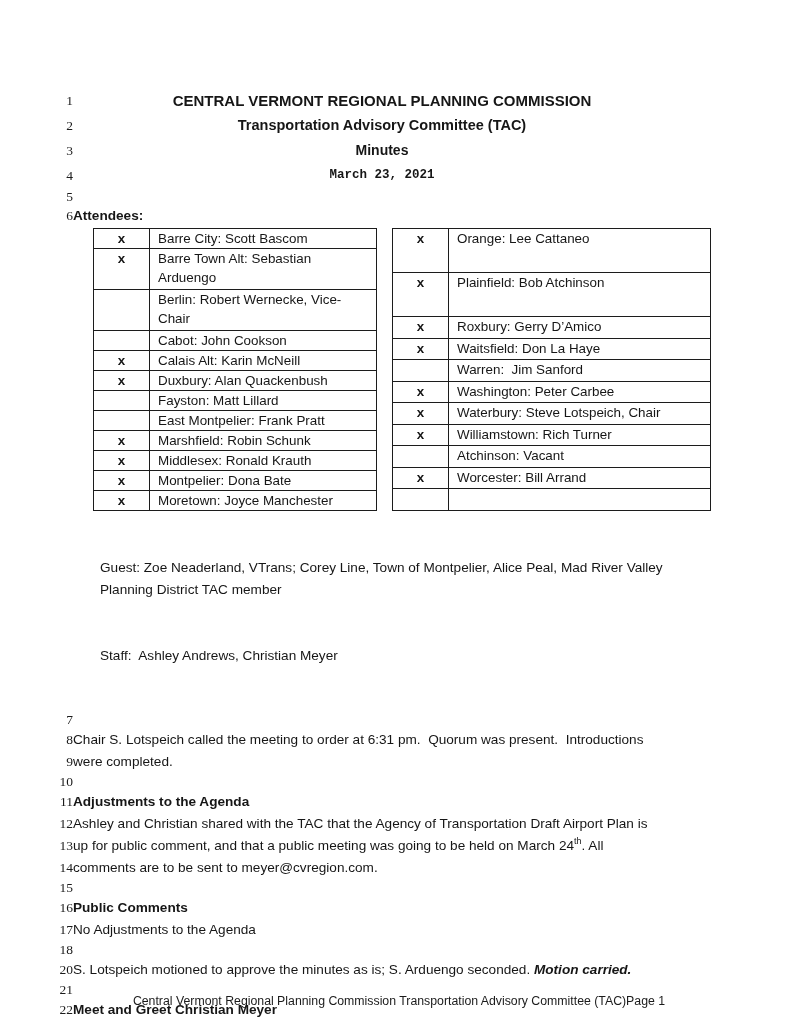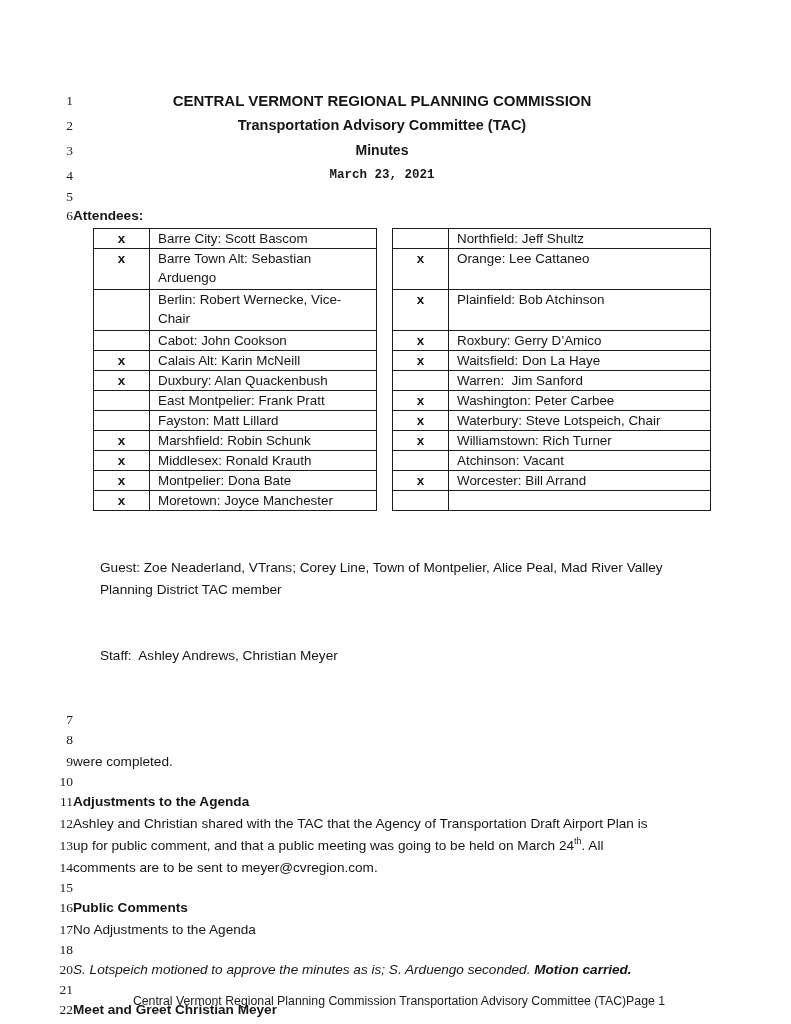--- a/index.html
+++ b/index.html
@@ -13,21 +13,21 @@
     flex:none;width:73px;text-align:right;
     font-family:"Liberation Serif",serif;font-size:13.5px;color:#1b1b1b;
   }
   .ln .content{flex:1;max-width:618px;white-space:pre-wrap;}
   .ln.title-row{height:25px;line-height:25px;}
   .ln.short{height:17px;line-height:17px;}
   .ln.h21{height:21px;line-height:21px;}
   .ln.blank{height:18px;line-height:18px;}
   .center{text-align:center;}
   .b{font-weight:bold;}
-  .i{font-style:italic;}
+  .i{}
   .bi{font-weight:bold;font-style:italic;}
   .title-main{font-size:15px;}
   .title-sub{font-size:14.5px;}
   .title-minutes{font-size:14px;}
   .title-date{font-size:12.5px;font-family:Liberation Mono, monospace;}
   .tables{display:flex;gap:15px;margin:2px 0 2px 93px;}
   table.tbl{border-collapse:collapse;table-layout:fixed;}
   table.tbl-left{width:284px;}
   table.tbl-right{width:319px;}
   .tbl td{
@@ -103,25 +103,25 @@
             <tr>
               <td class="mark">x</td>
               <td class="name">Calais Alt: Karin McNeill</td>
             </tr>
             <tr>
               <td class="mark">x</td>
               <td class="name">Duxbury: Alan Quackenbush</td>
             </tr>
             <tr>
               <td class="mark"></td>
+              <td class="name">Fayston: Matt Lillard</td>
+            </tr>
+            <tr>
+              <td class="mark"></td>
               <td class="name">East Montpelier: Frank Pratt</td>
-            </tr>
-            <tr>
-              <td class="mark"></td>
-              <td class="name">Fayston: Matt Lillard</td>
             </tr>
             <tr>
               <td class="mark">x</td>
               <td class="name">Marshfield: Robin Schunk</td>
             </tr>
             <tr>
               <td class="mark">x</td>
               <td class="name">Middlesex: Ronald Krauth</td>
             </tr>
             <tr>
@@ -129,24 +129,20 @@
               <td class="name">Montpelier: Dona Bate</td>
             </tr>
             <tr>
               <td class="mark">x</td>
               <td class="name">Moretown: Joyce Manchester</td>
             </tr>
         </tbody>
       </table>
       <table class="tbl tbl-right">
         <tbody>
-          <tr>
-              <td class="mark"></td>
-              <td class="name">Northfield: Jeff Shultz</td>
-            </tr>
             <tr class="tall">
               <td class="mark">x</td>
               <td class="name">Orange: Lee Cattaneo</td>
             </tr>
             <tr class="tall">
               <td class="mark">x</td>
               <td class="name">Plainfield: Bob Atchinson</td>
             </tr>
             <tr>
               <td class="mark">x</td>
@@ -192,20 +188,21 @@
       <div>Guest: Zoe Neaderland, VTrans; Corey Line, Town of Montpelier, Alice Peal, Mad River Valley Planning District TAC member</div>
       <div>Staff:  Ashley Andrews, Christian Meyer</div>
     </div>
 
     <div class="ln blank">
       <span class="num">7</span>
       <span class="content"></span>
     </div>
     <div class="ln">
       <span class="num">8</span>
+      <span class="content">Chair S. Lotspeich called the meeting to order at 6:31 pm.  Quorum was present.  Introductions</span>
     </div>
     <div class="ln">
       <span class="num">9</span>
       <span class="content">were completed.</span>
     </div>
     <div class="ln blank">
       <span class="num">10</span>
       <span class="content"></span>
     </div>
     <div class="ln">

